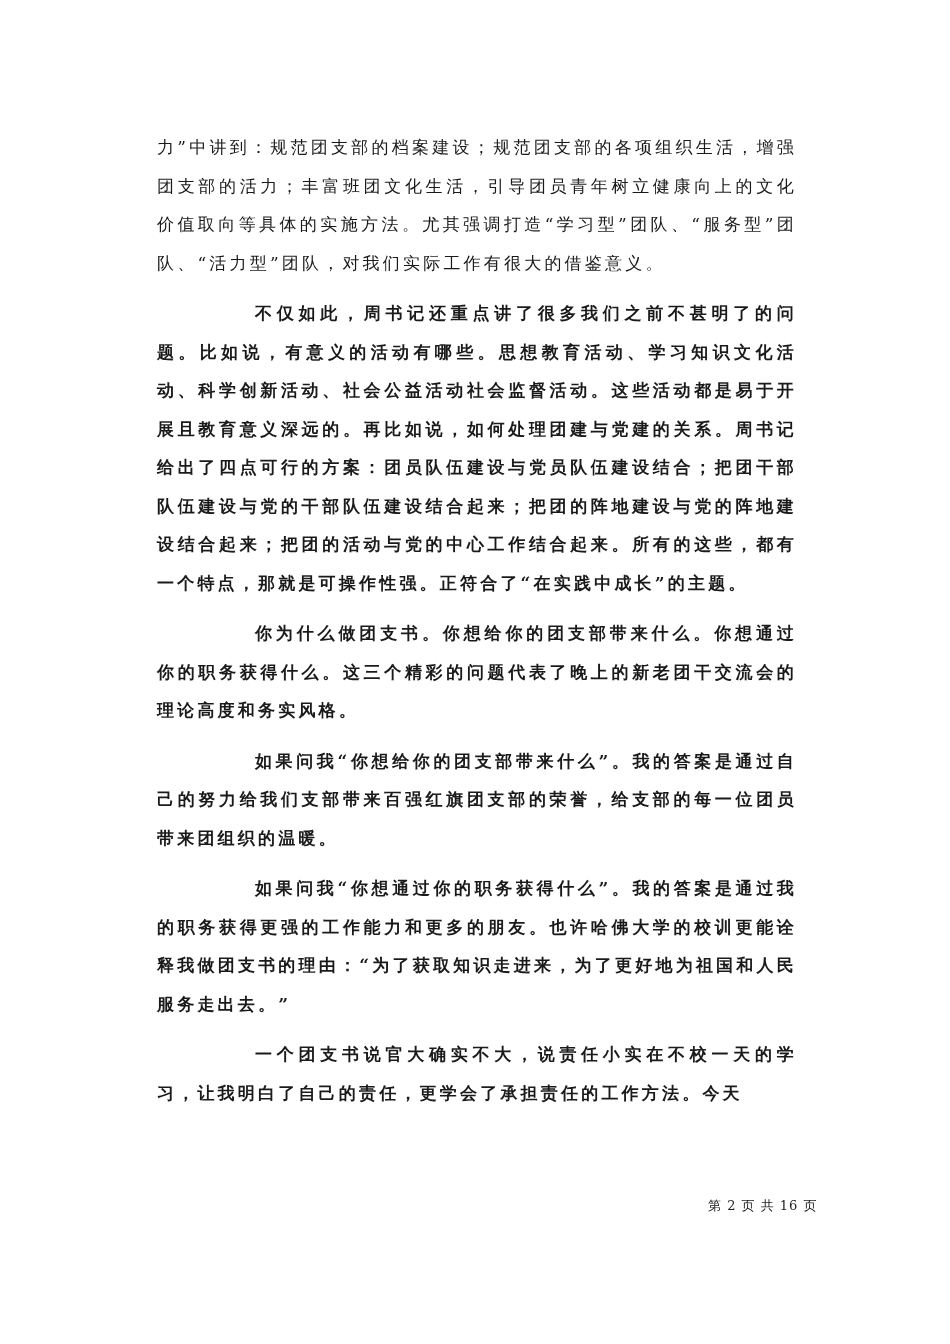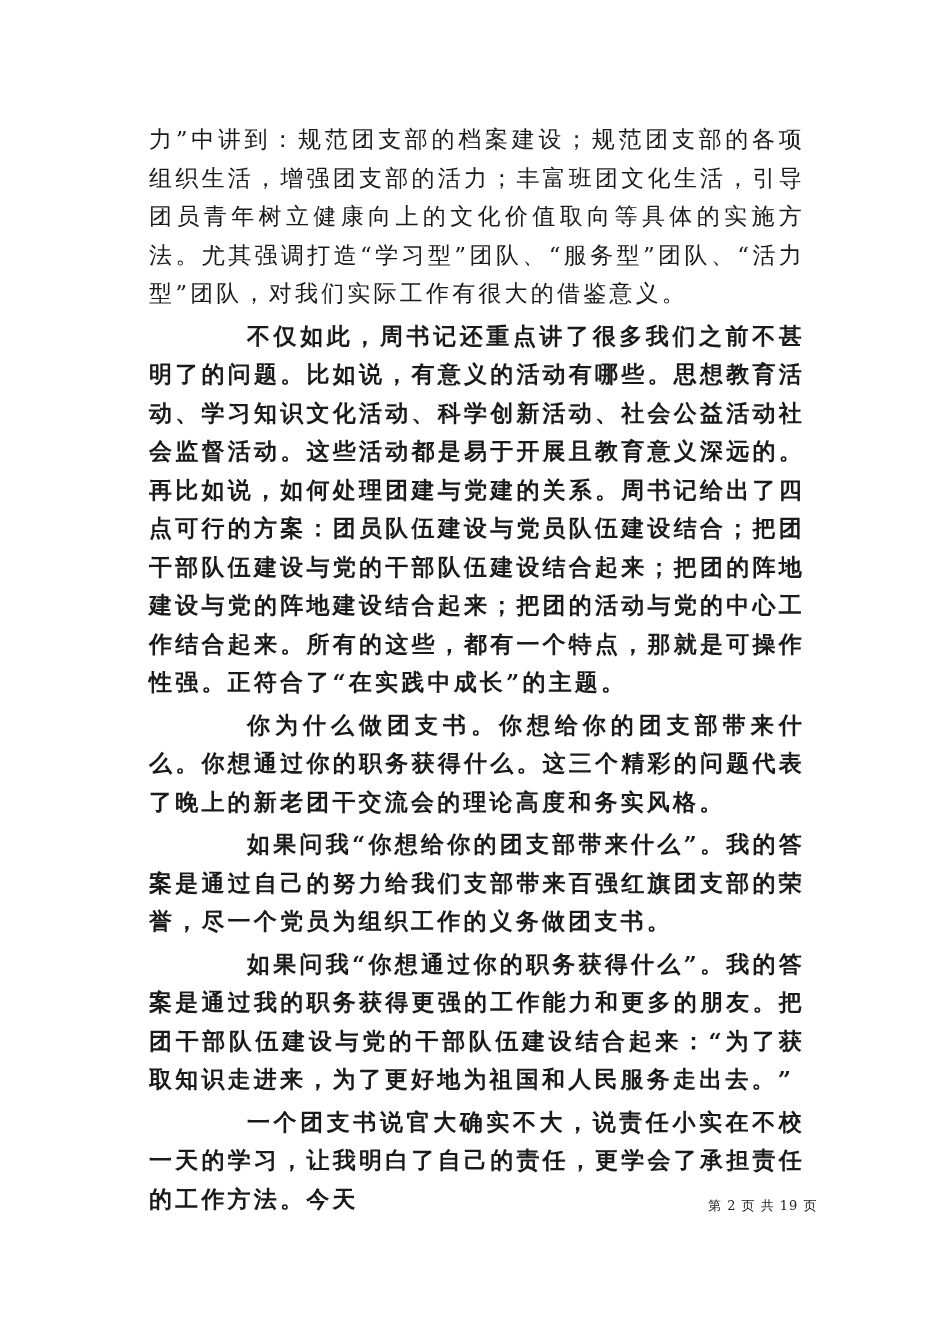--- a/index.html
+++ b/index.html
@@ -22,22 +22,22 @@
       height: 1344px;
       background: #ffffff;
     }
     .body-text {
       position: absolute;
       left: 145px;
       top: 116px;
       width: 664px;
     }
     .para {
-      margin: 4px;
-      font-size: 23px;
+      margin: 12px;
+      font-size: 17px;
       line-height: 38.5px;
       letter-spacing: 3.2px;
       text-align: justify;
       text-align-last: left;
       word-break: break-all;
       white-space: normal;
     }
     .para.indent {
       text-indent: 98px;
       font-weight: bold;
@@ -56,19 +56,19 @@
     }
   </style>
 </head>
 <body>
 
 <div class="page">
   <div class="body-text">
     <p class="para">力”中讲到：规范团支部的档案建设；规范团支部的各项组织生活，增强团支部的活力；丰富班团文化生活，引导团员青年树立健康向上的文化价值取向等具体的实施方法。尤其强调打造“学习型”团队、“服务型”团队、“活力型”团队，对我们实际工作有很大的借鉴意义。</p>
     <p class="para indent">不仅如此，周书记还重点讲了很多我们之前不甚明了的问题。比如说，有意义的活动有哪些。思想教育活动、学习知识文化活动、科学创新活动、社会公益活动社会监督活动。这些活动都是易于开展且教育意义深远的。再比如说，如何处理团建与党建的关系。周书记给出了四点可行的方案：团员队伍建设与党员队伍建设结合；把团干部队伍建设与党的干部队伍建设结合起来；把团的阵地建设与党的阵地建设结合起来；把团的活动与党的中心工作结合起来。所有的这些，都有一个特点，那就是可操作性强。正符合了“在实践中成长”的主题。</p>
     <p class="para indent">你为什么做团支书。你想给你的团支部带来什么。你想通过你的职务获得什么。这三个精彩的问题代表了晚上的新老团干交流会的理论高度和务实风格。</p>
-    <p class="para indent">如果问我“你想给你的团支部带来什么”。我的答案是通过自己的努力给我们支部带来百强红旗团支部的荣誉，尽一个党员为组织工作的义务做团支书。</p>
-    <p class="para indent">如果问我“你想通过你的职务获得什么”。我的答案是通过我的职务获得更强的工作能力和更多的朋友。把团干部队伍建设与党的干部队伍建设结合起来：“为了获取知识走进来，为了更好地为祖国和人民服务走出去。”</p>
+    <p class="para indent">如果问我“你想给你的团支部带来什么”。我的答案是通过自己的努力给我们支部带来百强红旗团支部的荣誉，给支部的每一位团员带来团组织的温暖。</p>
+    <p class="para indent">如果问我“你想通过你的职务获得什么”。我的答案是通过我的职务获得更强的工作能力和更多的朋友。也许哈佛大学的校训更能诠释我做团支书的理由：“为了获取知识走进来，为了更好地为祖国和人民服务走出去。”</p>
     <p class="para indent">一个团支书说官大确实不大，说责任小实在不校一天的学习，让我明白了自己的责任，更学会了承担责任的工作方法。今天</p>
   </div>
 
-  <div class="footer">第 2 页 共 19 页</div>
+  <div class="footer">第 2 页 共 16 页</div>
 </div>
 
 </body></html>

